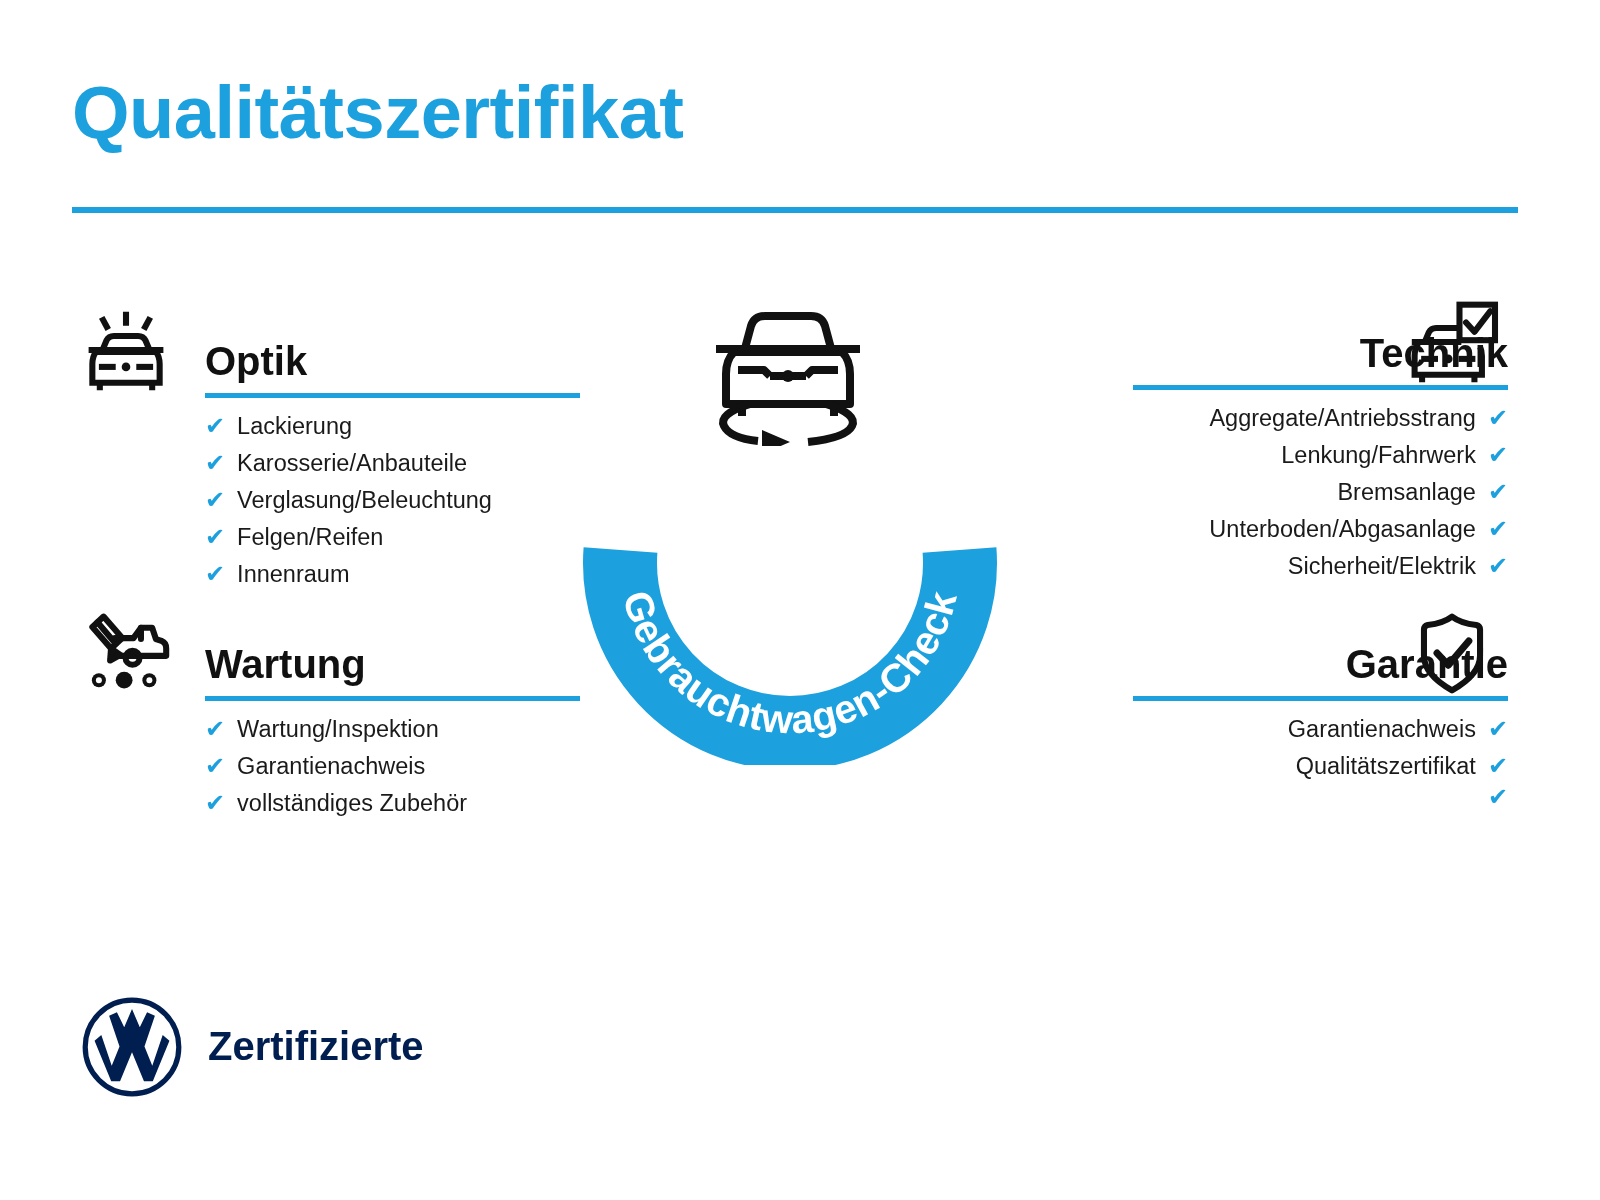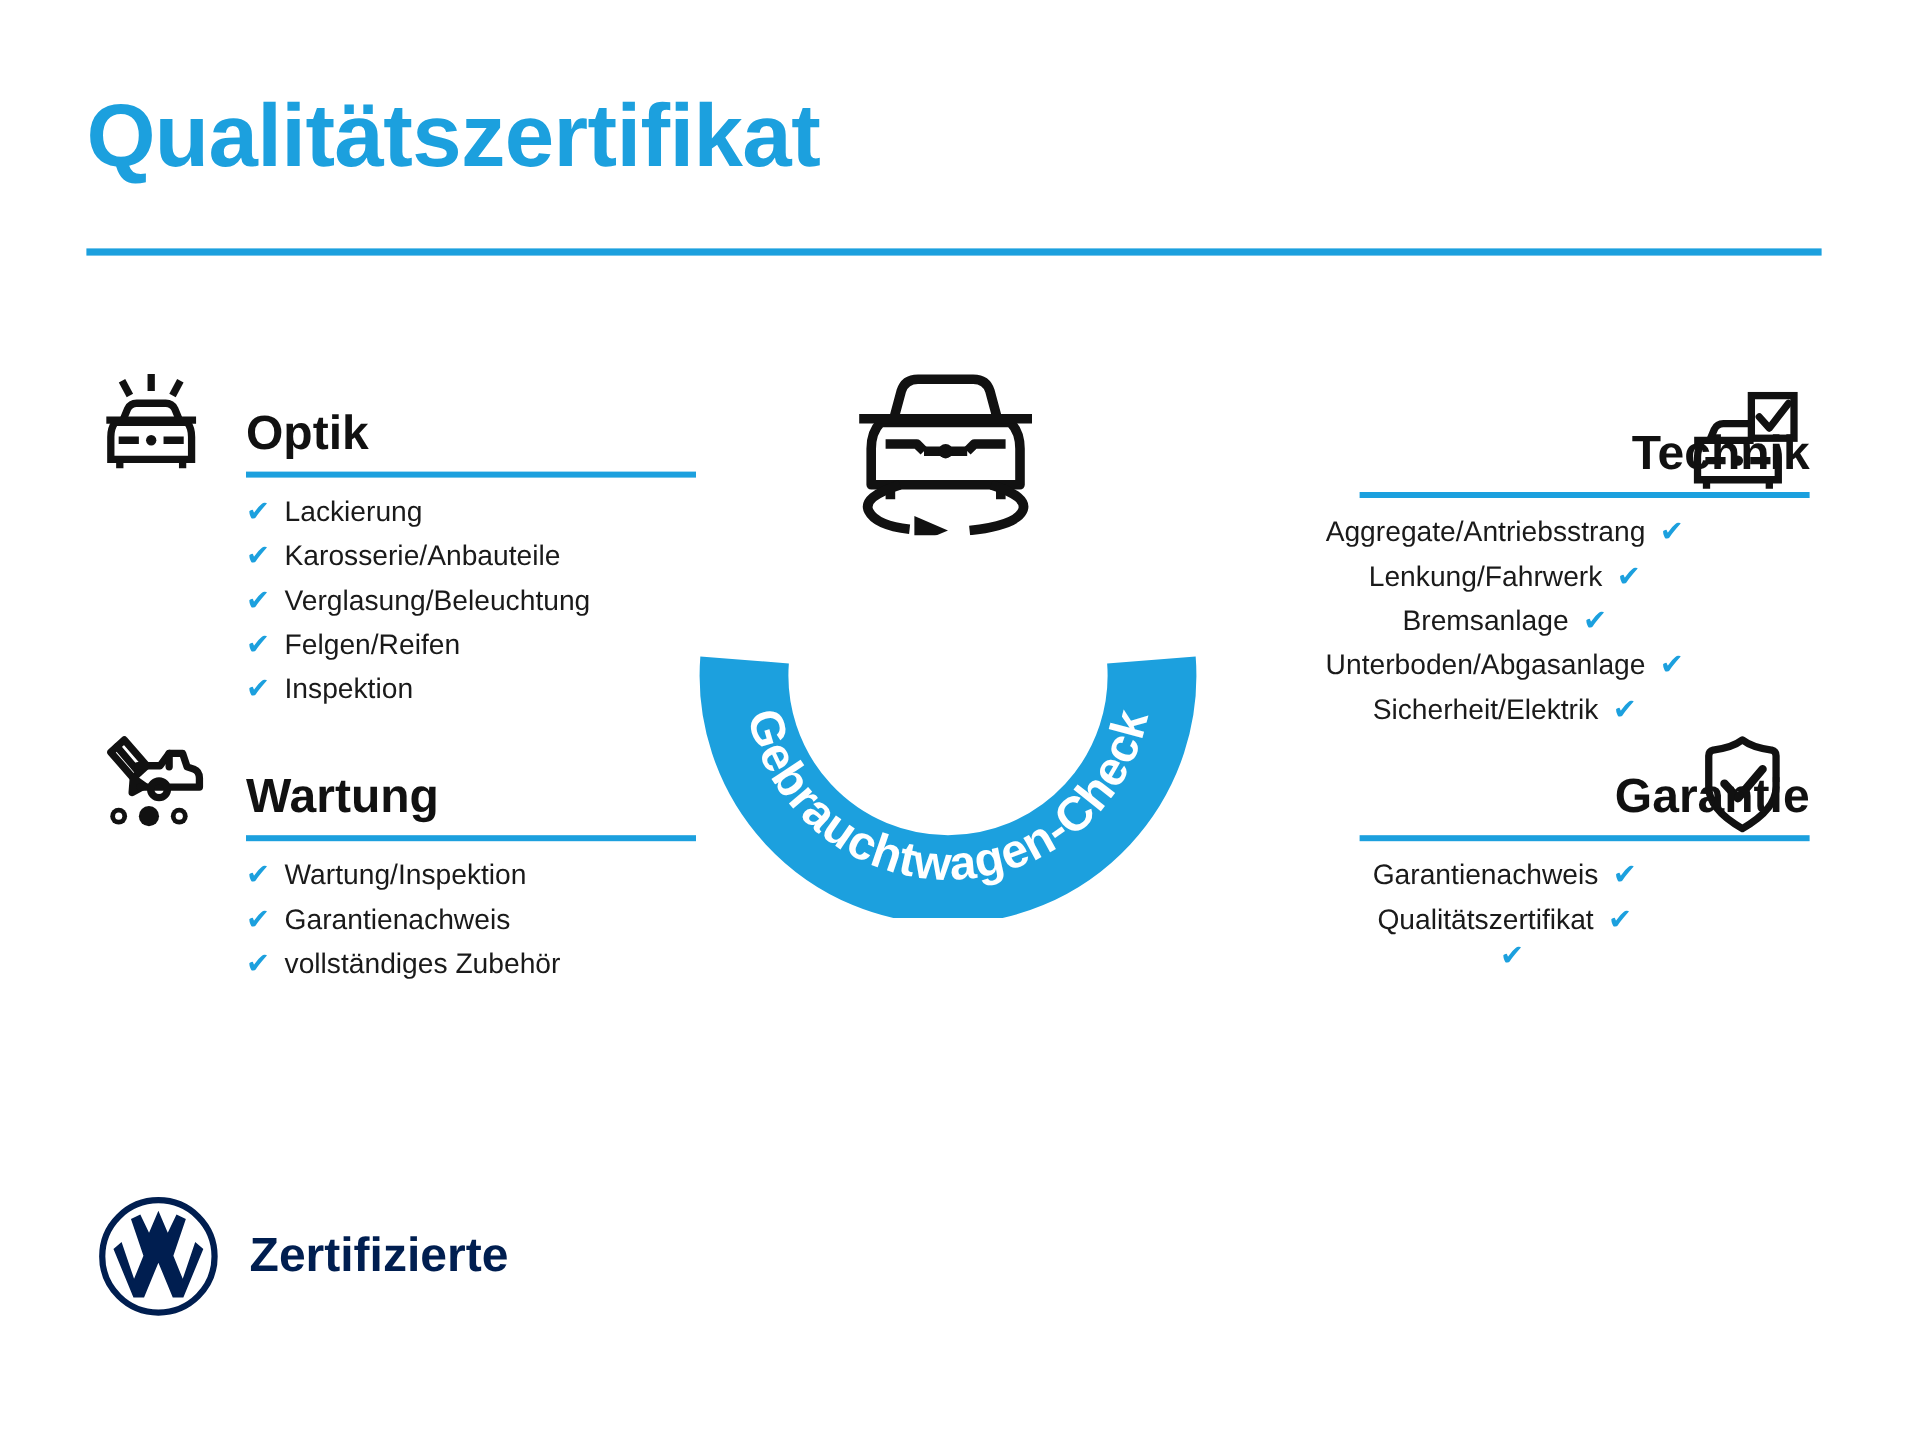--- a/index.html
+++ b/index.html
@@ -93,21 +93,21 @@
   .sec-list li {
     font-size: 23.5px;
     line-height: 37px;
     color: #1a1a1a;
     white-space: nowrap;
     display: flex;
     align-items: baseline;
   }
   .sec-left .sec-list  { padding-left: 133px; }
   .sec-left .sec-list li  { justify-content: flex-start; }
-  .sec-right .sec-list li { justify-content: center; }
+  .sec-right .sec-list li { justify-content: flex-end; }
 
   .chk {
     color: #1CA0DE;
     font-size: 24px;
     font-weight: 700;
     line-height: 1;
   }
   .sec-left .chk  { margin-right: 12px; }
   .sec-right .chk { margin-left: 12px; }
 
@@ -214,21 +214,21 @@
       <li>
           <span class="chk">✔</span>
           <span>Verglasung/Beleuchtung</span>
         </li>
       <li>
           <span class="chk">✔</span>
           <span>Felgen/Reifen</span>
         </li>
       <li>
           <span class="chk">✔</span>
-          <span>Inspektion</span>
+          <span>Innenraum</span>
         </li>
     </ul>
   </div>
 
   <div class="section sec-left" style="top:633px;">
     <div class="sec-head">
       <span class="sec-icon">
         <svg viewBox="0 0 100 92" width="96" height="86" aria-hidden="true">
           <g fill="none" stroke="#111111" stroke-width="6.5" stroke-linejoin="round" stroke-linecap="round">
 
@@ -265,21 +265,21 @@
           <span class="chk">✔</span>
           <span>Garantienachweis</span>
         </li>
       <li>
           <span class="chk">✔</span>
           <span>vollständiges Zubehör</span>
         </li>
     </ul>
   </div>
 
-  <div class="section sec-right" style="top:347px;">
+  <div class="section sec-right" style="top:322px;">
     <div class="sec-head">
       <span class="sec-icon">
         <svg viewBox="0 0 100 92" width="96" height="86" aria-hidden="true">
           <g fill="none" stroke="#111111" stroke-width="6.5" stroke-linecap="butt">
 
             <path d="M20 47 L25 35 Q27.5 30 33 30 L56 30"></path>
             <path d="M14 47 Q10 52 10 60 L10 80 L82 80 L82 60 Q82 54 80 50"></path>
             <line x1="7" y1="45" x2="60" y2="45"></line>
             <line x1="17" y1="63" x2="35" y2="63"></line>
             <line x1="57" y1="63" x2="75" y2="63"></line>

